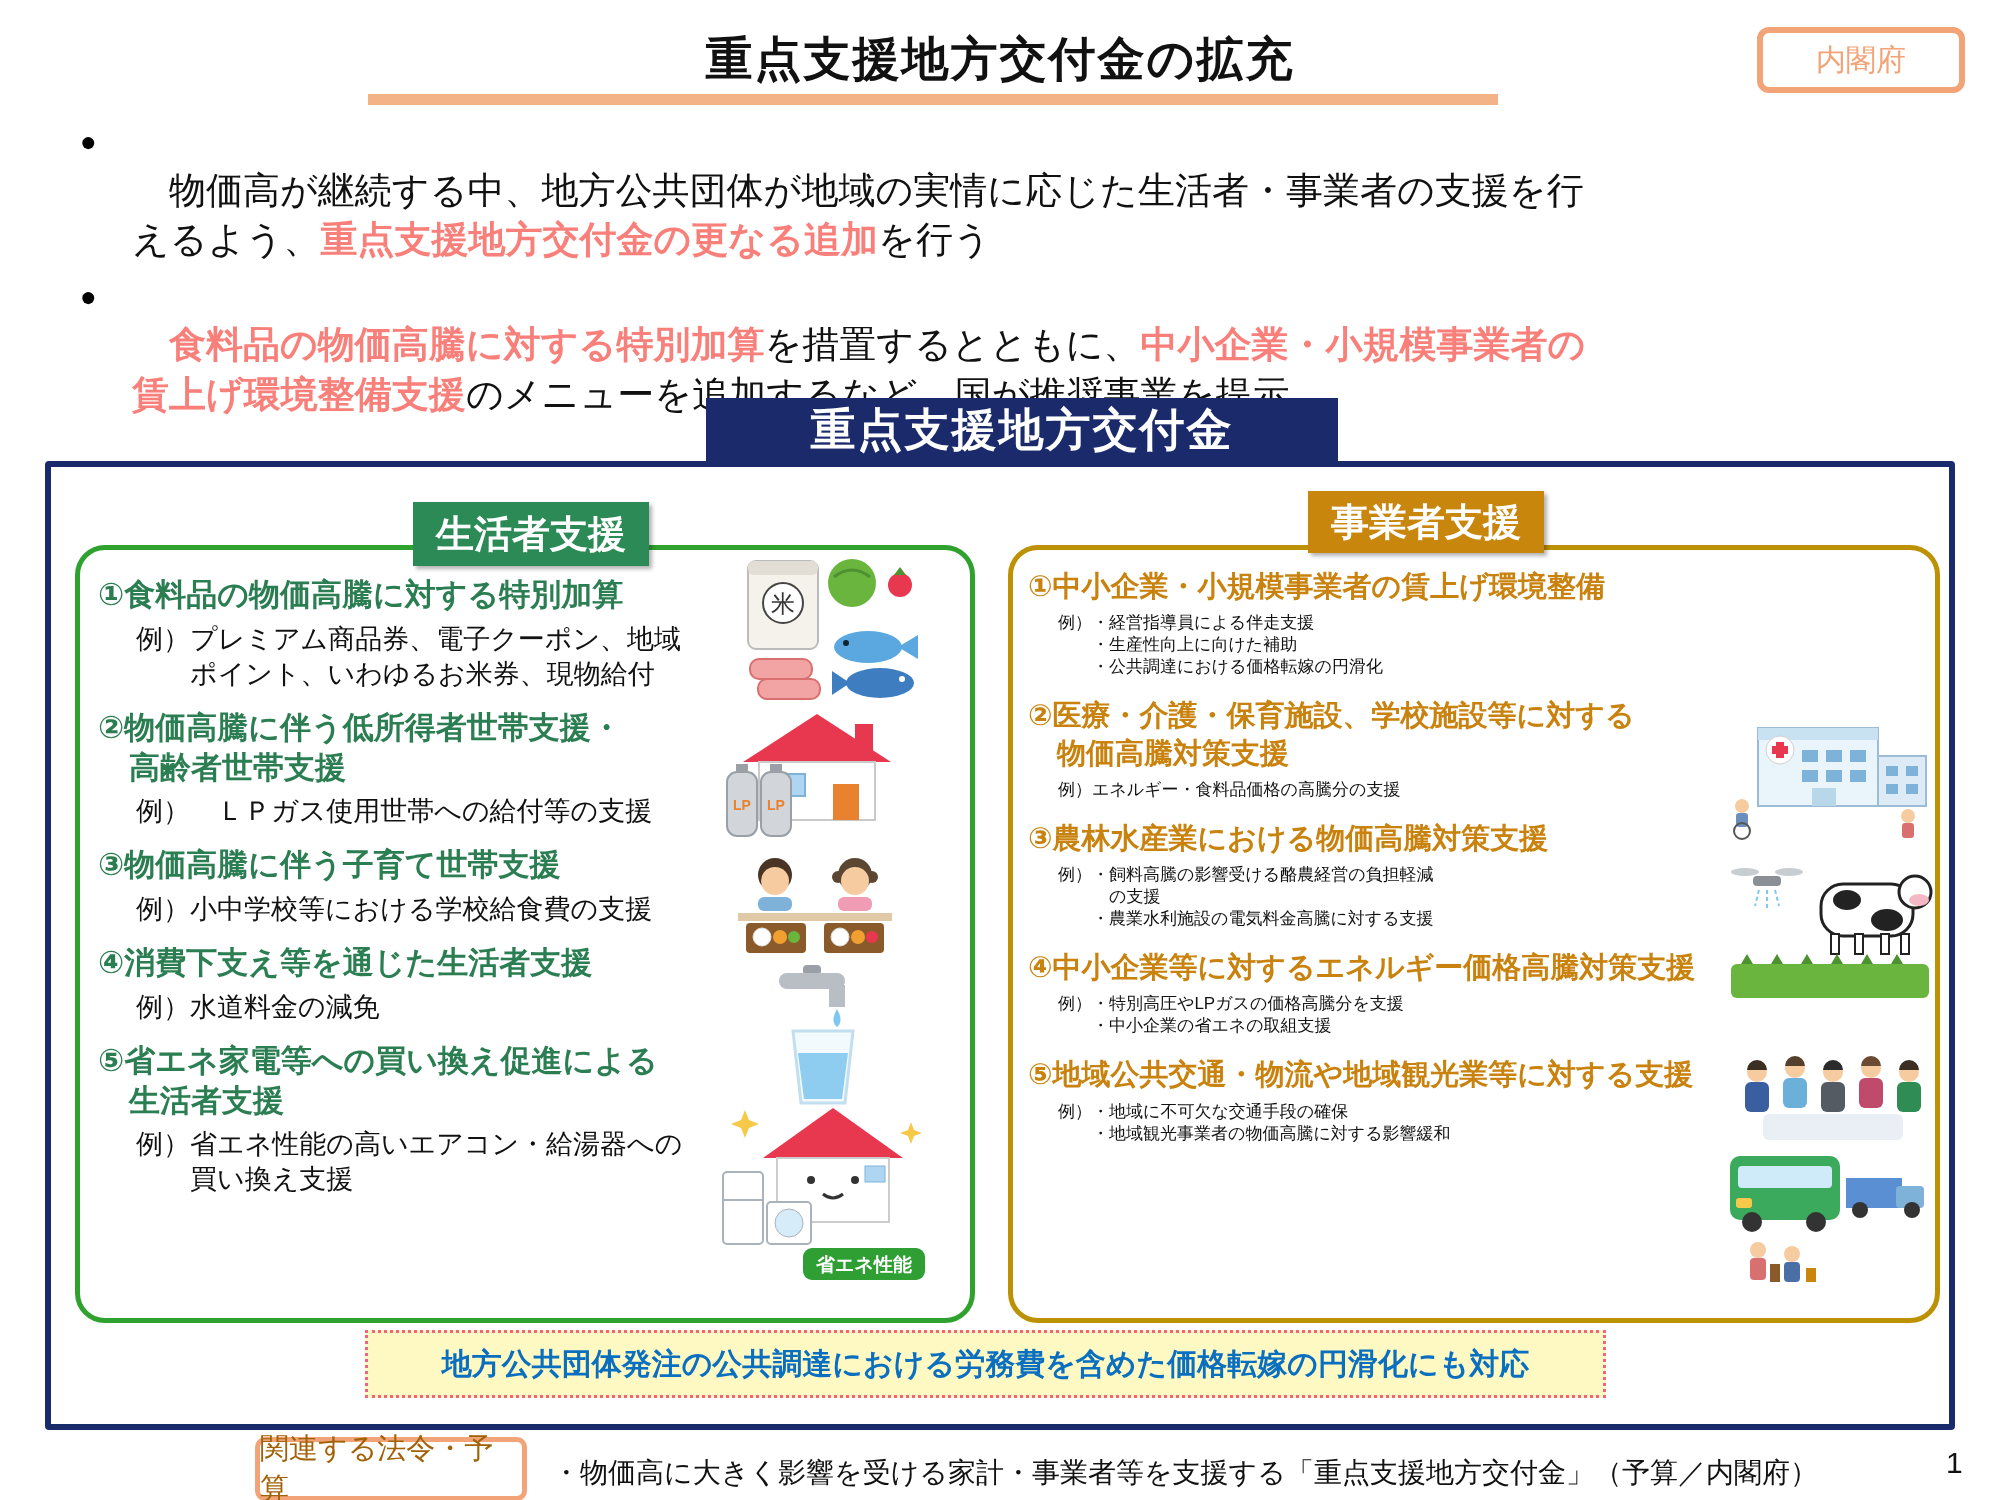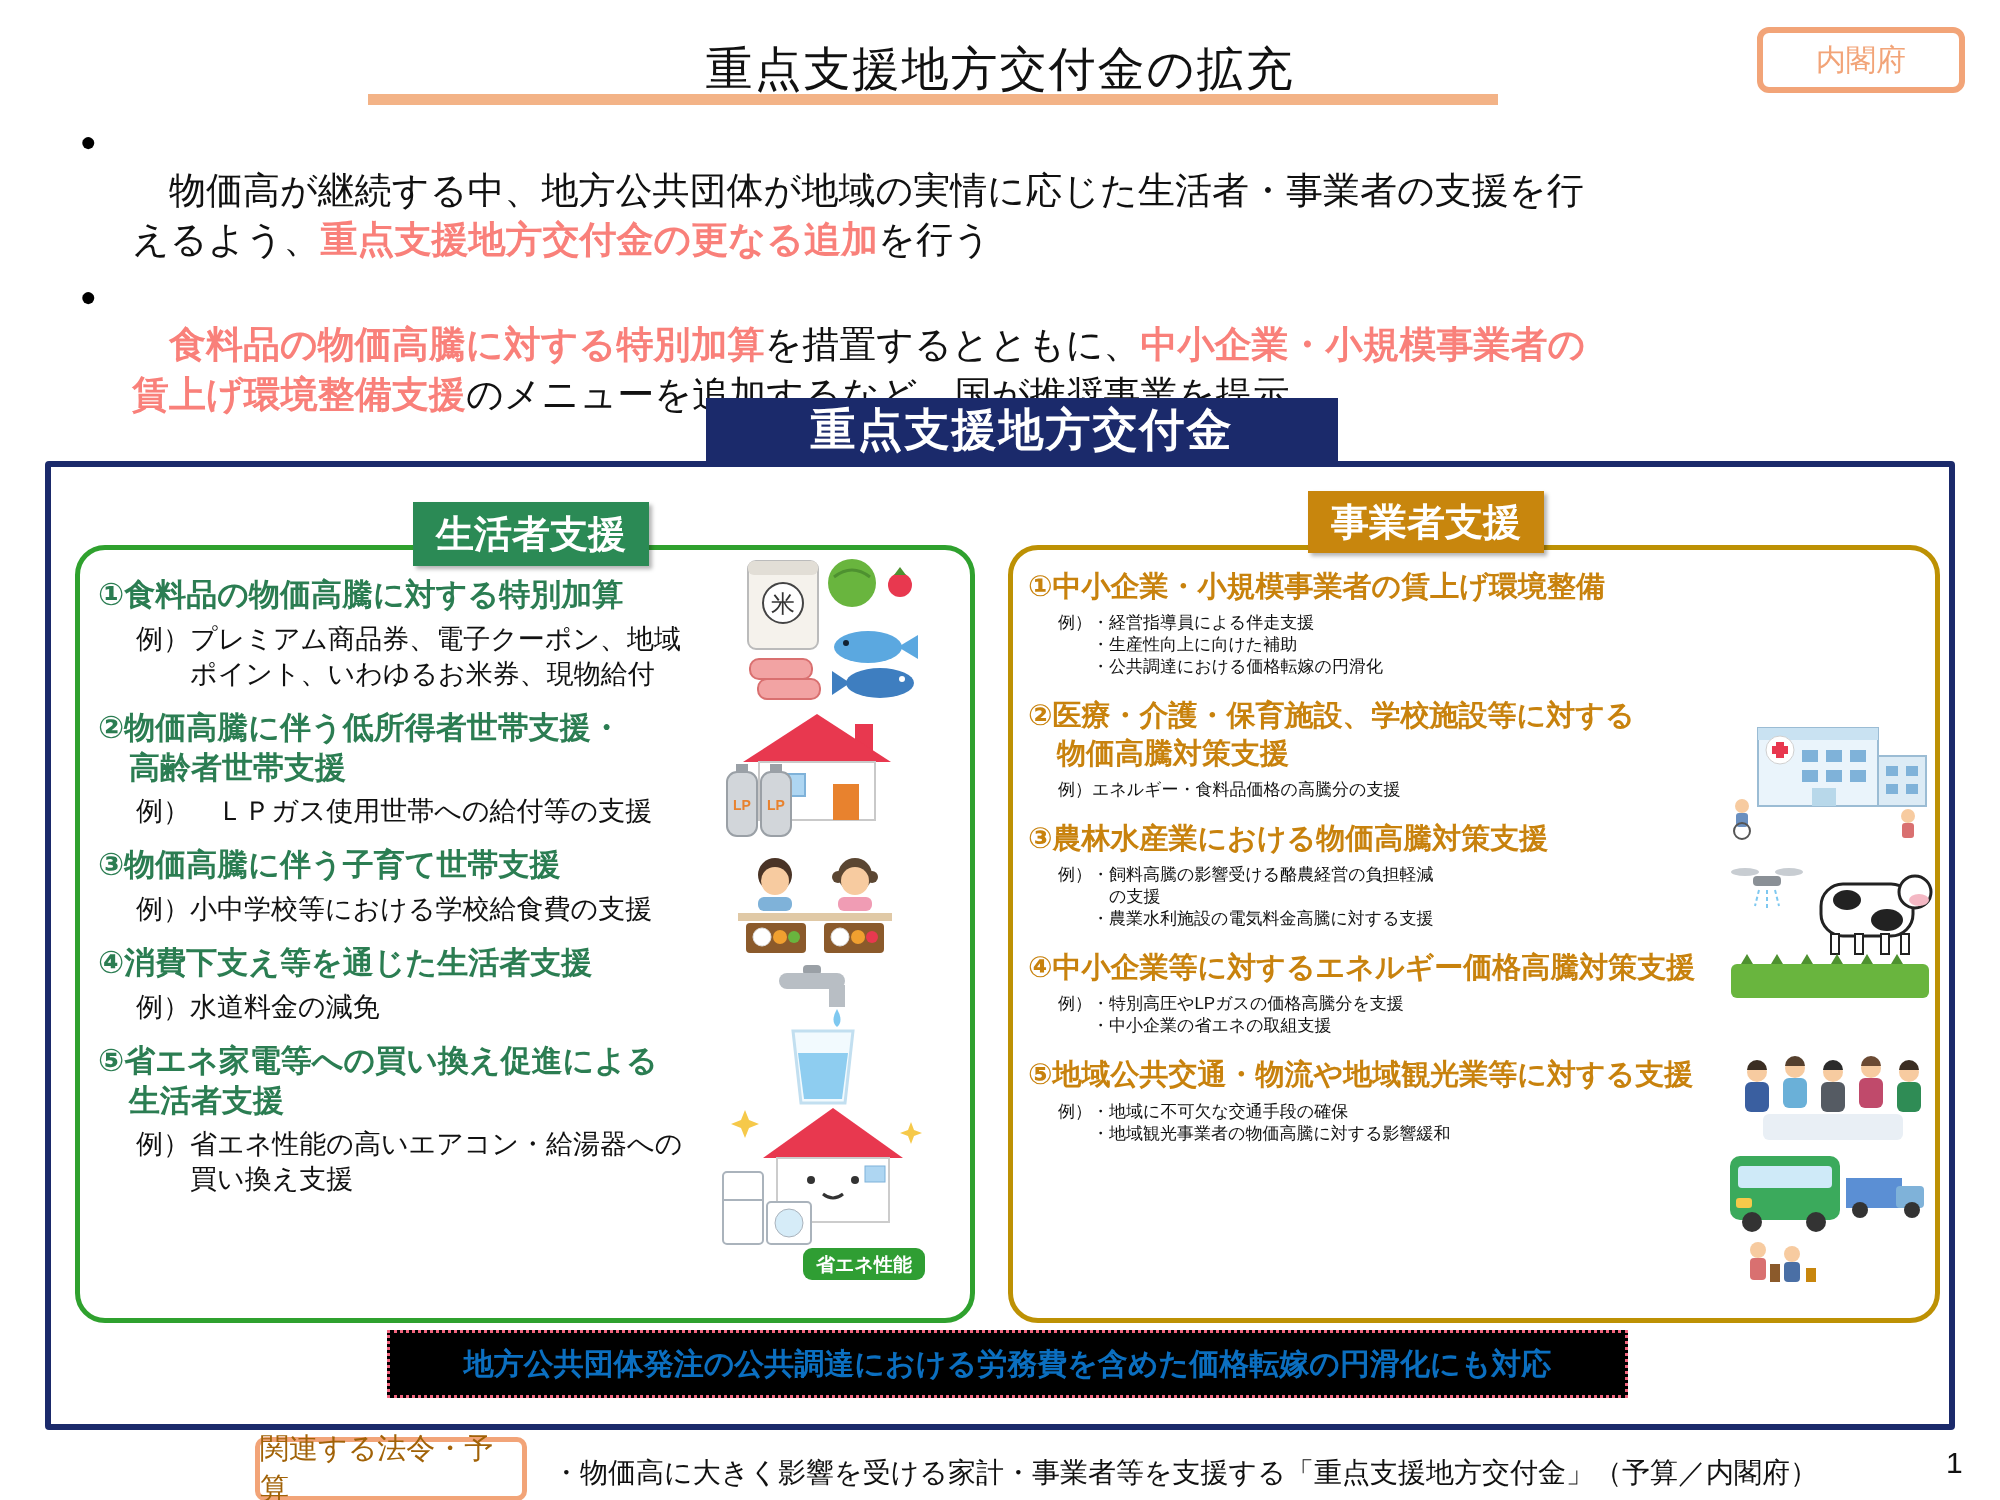--- a/index.html
+++ b/index.html
@@ -1,20 +1,20 @@
 <!DOCTYPE html>
 <html><head>
 <meta charset="utf-8">
 <style>
   html,body{margin:0;padding:0;background:#fff;}
   .slide{position:relative;width:2000px;height:1500px;background:#ffffff;overflow:hidden;
          font-family:"Liberation Sans","DejaVu Sans",sans-serif;color:#111;}
   
-  .page-title{position:absolute;left:0;top:38px;width:100%;text-align:center;
-              font-size:47px;font-weight:normal;letter-spacing:2px;color:#111;}
+  .page-title{position:absolute;left:0;top:28px;width:100%;text-align:center;
+              font-size:47px;font-weight:bold;letter-spacing:2px;color:#111;}
   .title-underline{position:absolute;left:368px;top:94px;width:1130px;height:11px;background:#F3B387;}
   .agency-badge{position:absolute;left:1757px;top:27px;width:196px;height:54px;
                 border:6px solid #F2A478;border-radius:12px;color:#F2A478;font-size:30px;
                 display:flex;align-items:center;justify-content:center;background:#fff;}
   
   .bullets{position:absolute;left:80px;top:116px;width:1855px;font-size:37px;line-height:1.34;}
   .bullet{position:relative;padding-left:52px;white-space:pre-line;margin-bottom:6px;}
   .bullet .dot{position:absolute;left:0;top:7px;font-size:28px;color:#000;}
   .red{color:#F9807A;font-weight:bold;}
   
@@ -34,22 +34,22 @@
   .panel-content{position:absolute;z-index:4;display:flex;flex-direction:column;}
   .content-consumer{left:98px;top:575px;width:648px;gap:16px;}
   .content-business{left:1028px;top:568px;width:700px;gap:19px;}
   .item-title{font-weight:bold;white-space:pre-line;line-height:1.28;}
   .content-consumer .item-title{color:#2B7D52;font-size:31px;}
   .content-business .item-title{color:#C8820D;font-size:29px;}
   .item-example{color:#111;white-space:pre-line;line-height:1.3;margin-top:7px;}
   .content-consumer .item-example{font-size:27px;padding-left:38px;}
   .content-business .item-example{font-size:17px;padding-left:30px;}
   
-  .callout{position:absolute;left:387px;top:1330px;width:1235px;height:62px;border:3px dotted #F2647E;
-           display:flex;align-items:center;justify-content:center;z-index:5;background:#000000;}
+  .callout{position:absolute;left:365px;top:1330px;width:1235px;height:62px;border:3px dotted #F2647E;
+           display:flex;align-items:center;justify-content:center;z-index:5;background:#fef9c3;}
   .callout span{color:#0B6FC0;font-size:30px;font-weight:bold;}
   
   .law-badge{position:absolute;left:255px;top:1437px;width:262px;height:54px;border:5px solid #F2A478;
              border-radius:10px;color:#a16207;font-size:29px;display:flex;align-items:center;justify-content:center;}
   .footer-note{position:absolute;left:552px;top:1454px;font-size:28px;color:#111;}
   .page-number{position:absolute;left:1946px;top:1446px;font-size:30px;color:#111;}
   
   .icon{position:absolute;z-index:4;}
 </style>
 </head>

